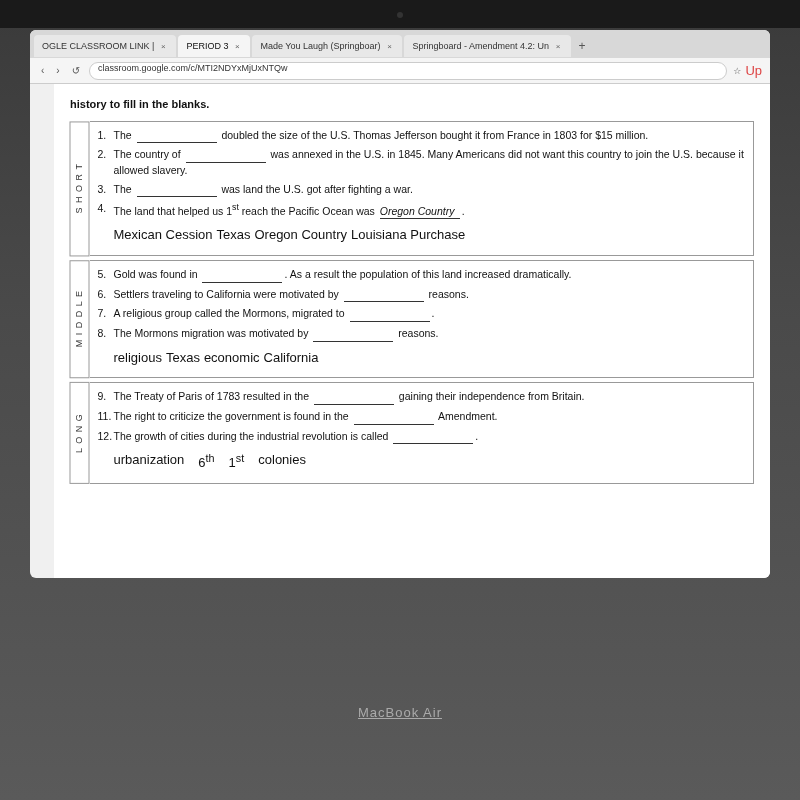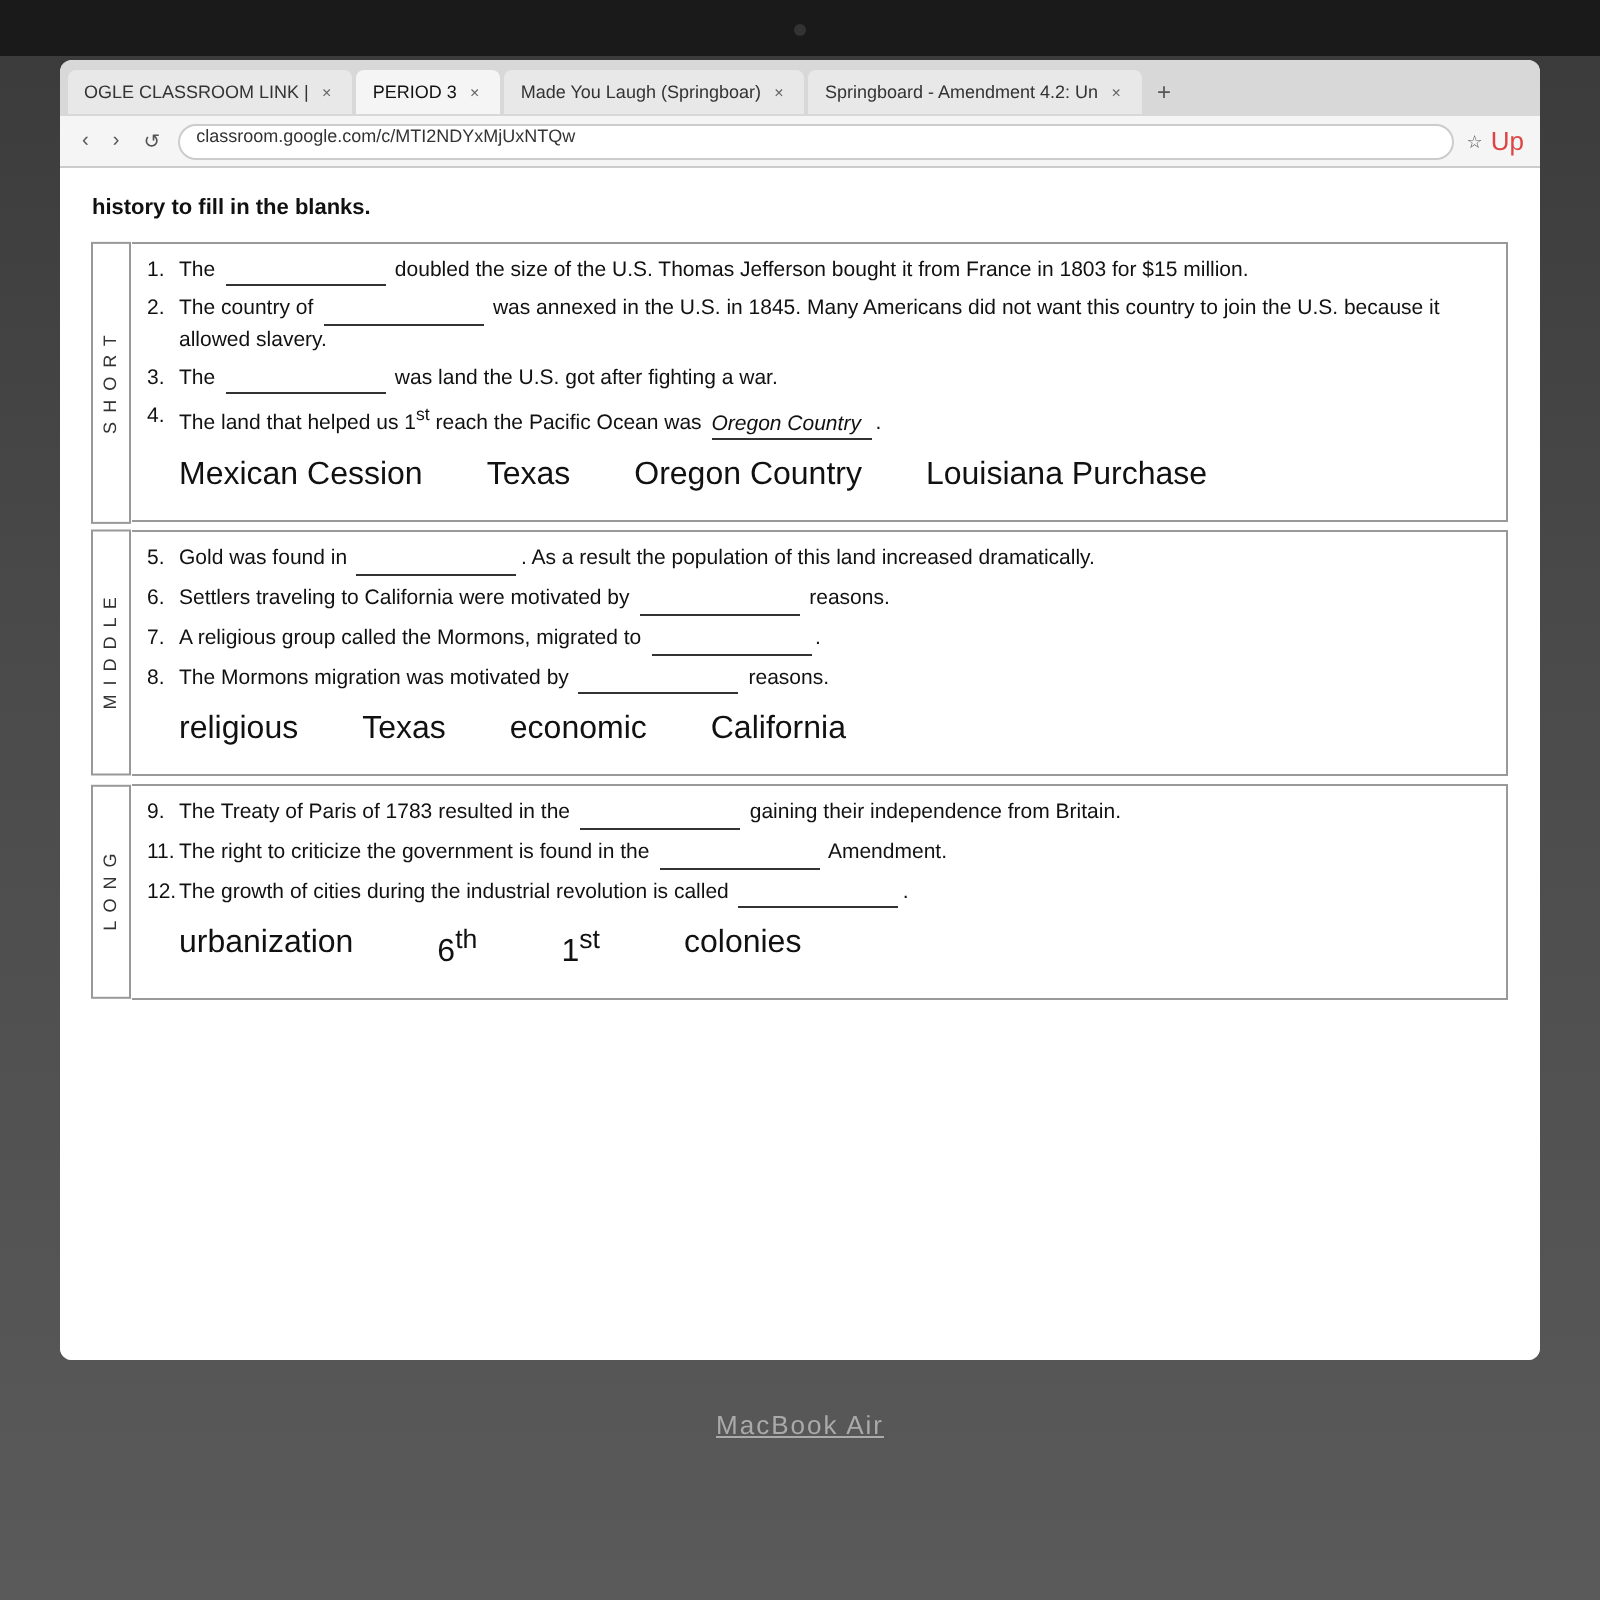--- a/index.html
+++ b/index.html
@@ -19,21 +19,21 @@
       height: 800px;
       background: linear-gradient(180deg, #3a3a3a 0%, #4a4a4a 40%, #5a5a5a 100%);
     }
 
     
     .browser-frame {
       position: absolute;
       top: 30px;
       left: 30px;
       width: 740px;
-      height: 650px;
+      height: 548px;
       background: #f0f0f0;
       border-radius: 6px;
       overflow: hidden;
     }
 
     .tab-bar {
       display: flex;
       align-items: center;
       background: #d8d8d8;
       height: 28px;
@@ -119,20 +119,21 @@
 
     
     .content-area {
       background: white;
       padding: 12px 16px;
       height: calc(100% - 54px);
       overflow-y: auto;
       font-size: 11px;
       color: #111;
       line-height: 1.5;
+      margin-left: 24px;
     }
 
     .content-header {
       font-size: 11px;
       font-weight: bold;
       margin-bottom: 8px;
     }
 
     .question-row {
       display: flex;
@@ -162,23 +163,23 @@
     .blank-typed {
       display: inline-block;
       border-bottom: 1px solid #333;
       min-width: 80px;
       margin: 0 2px;
       font-style: italic;
     }
 
     .word-bank {
       display: flex;
-      gap: 32px;
+      gap: 4px;
       margin: 6px 0 4px 16px;
-      font-size: 16px;
+      font-size: 13px;
     }
 
     .macbook-label {
       position: absolute;
       bottom: 80px;
       left: 50%;
       transform: translateX(-50%);
       font-size: 13px;
       color: #aaa;
       letter-spacing: 1px;

